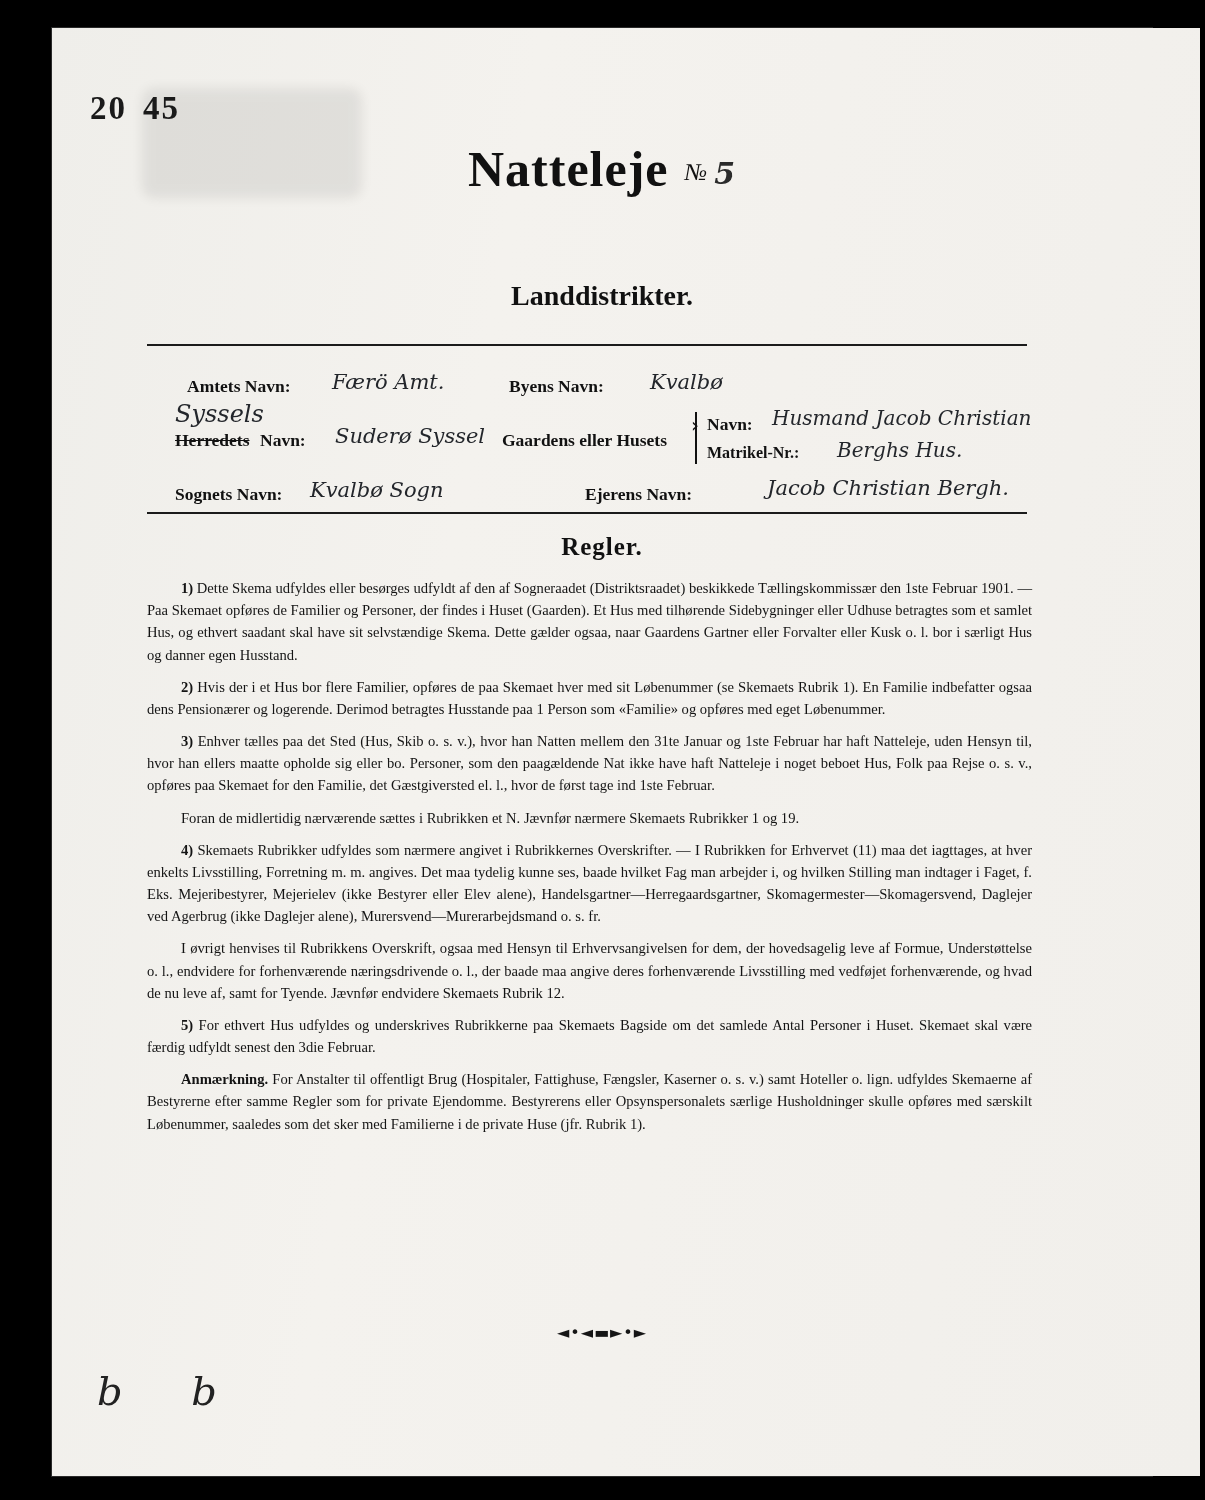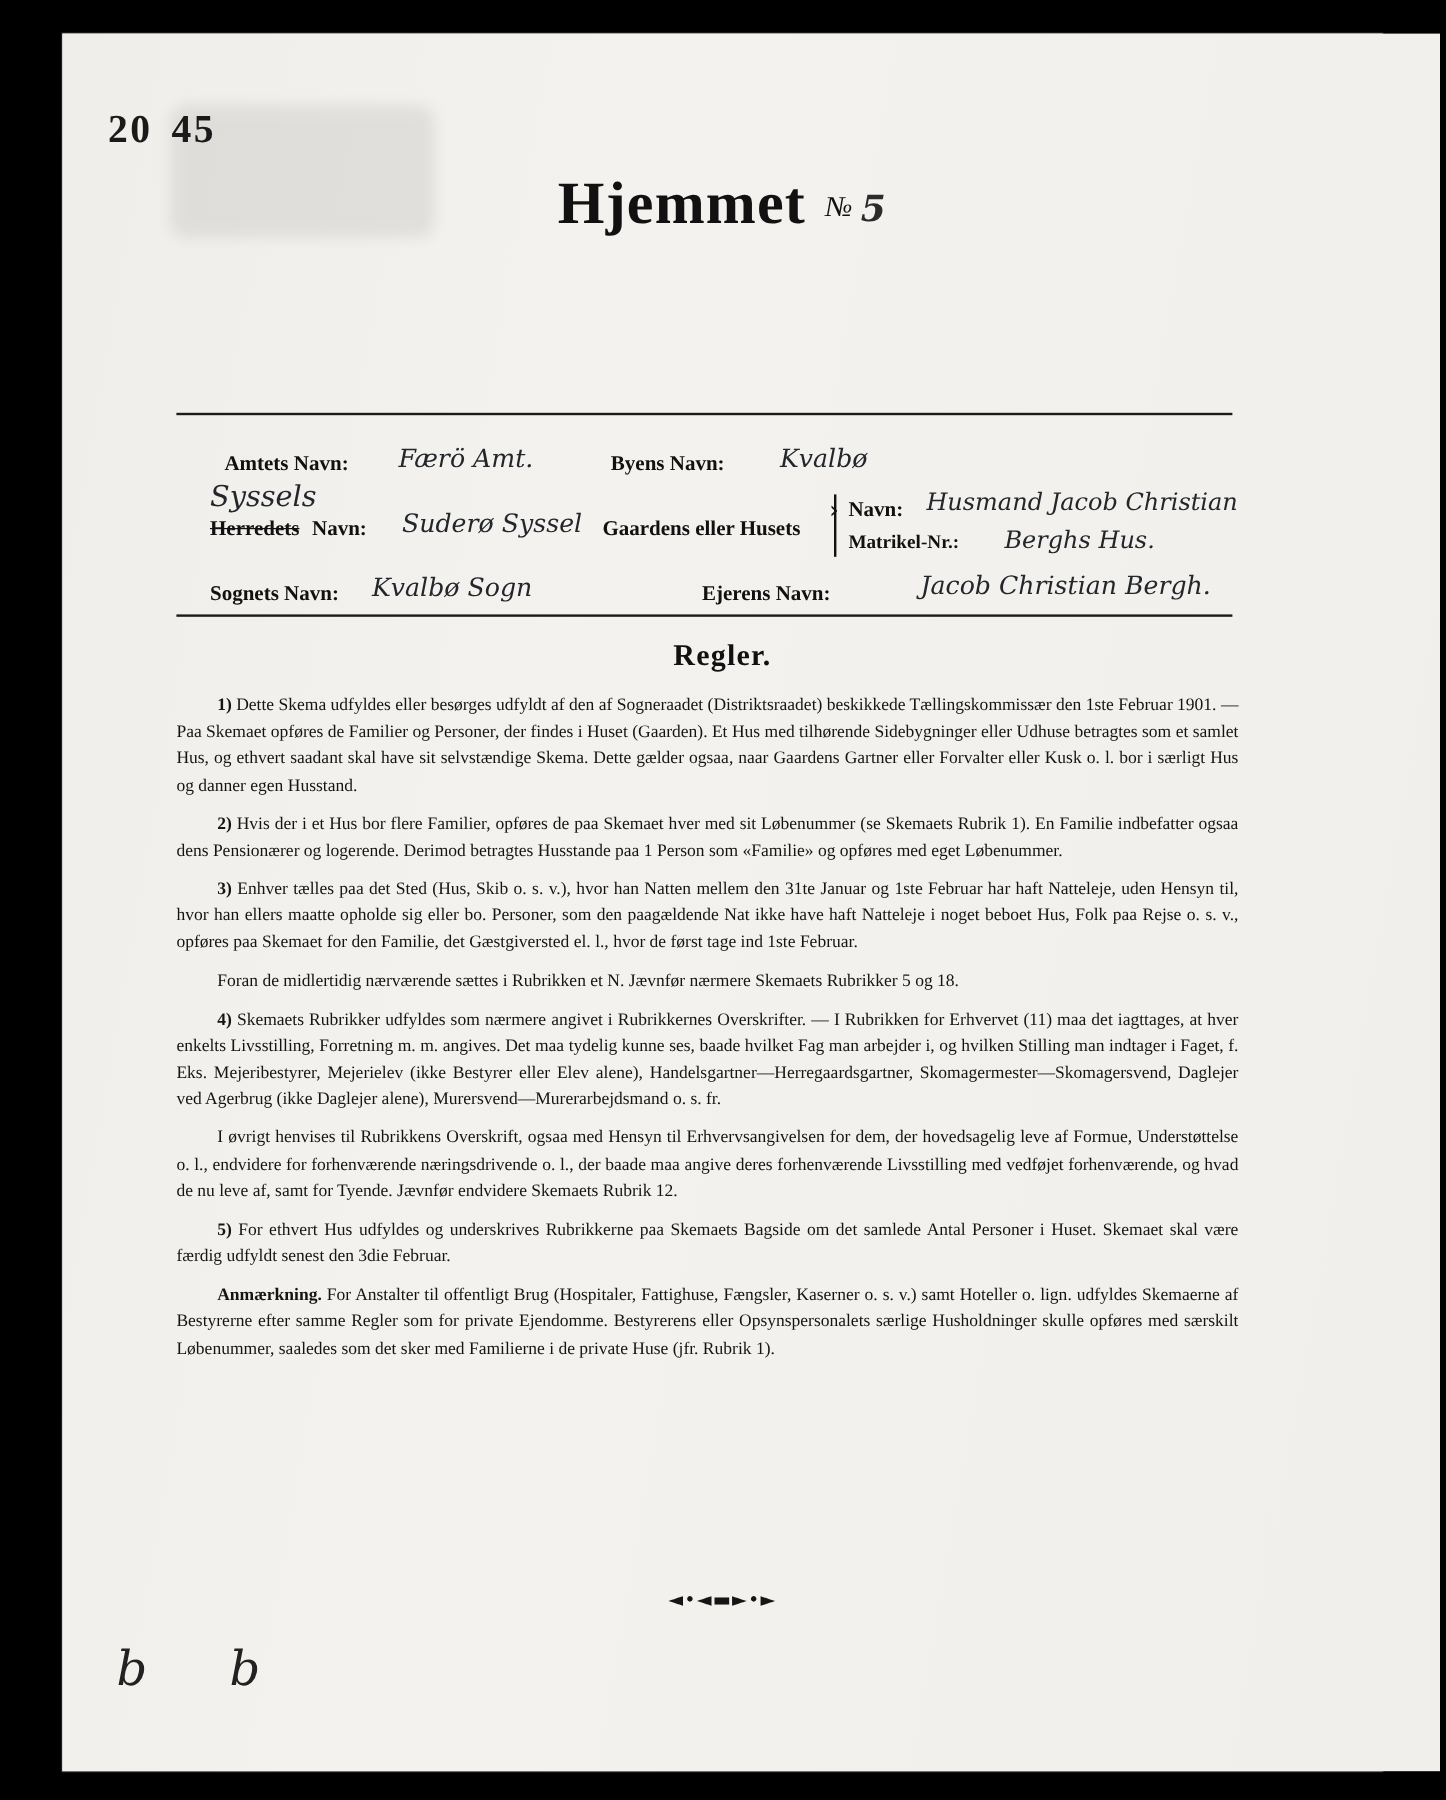--- a/index.html
+++ b/index.html
@@ -214,23 +214,24 @@
 <div class="page">
   <div class="sheet">
 
     <div class="ghost"></div>
 
     <div class="stampnum">
       <span>20</span><span class="second">45</span>
     </div>
 
     <div class="title">
-      <span>Hjemmet</span><span class="no">№</span><span class="num">5</span>
-    </div>
-
+      <span>Natteleje</span><span class="no">№</span><span class="num">5</span>
+    </div>
+
+    <div class="subtitle2">Landdistrikter.</div>
 
     <div class="rule top"></div>
 
     <div class="form">
 
       <div class="lbl" style="left:40px; top:18px;">Amtets Navn:</div>
       <div class="hand" style="left:185px; top:12px; font-size:21px;">Færö Amt.</div>
 
       <div class="hand" style="left:28px; top:42px; font-size:24px;">Syssels</div>
 
@@ -263,21 +264,21 @@
 
     <div class="regler">Regler.</div>
 
     <div class="body">
       <p class="ind"><b>1)</b> <span>Dette Skema udfyldes eller besørges udfyldt af den af Sogneraadet (Distriktsraadet) beskikkede Tællingskommissær den 1ste Februar 1901. — Paa Skemaet opføres de Familier og Personer, der findes i Huset (Gaarden). Et Hus med tilhørende Sidebygninger eller Udhuse betragtes som et samlet Hus, og ethvert saadant skal have sit selvstændige Skema. Dette gælder ogsaa, naar Gaardens Gartner eller Forvalter eller Kusk o. l. bor i særligt Hus og danner egen Husstand.</span></p>
 
       <p class="ind"><b>2)</b> <span>Hvis der i et Hus bor flere Familier, opføres de paa Skemaet hver med sit Løbenummer (se Skemaets Rubrik 1). En Familie indbefatter ogsaa dens Pensionærer og logerende. Derimod betragtes Husstande paa 1 Person som «Familie» og opføres med eget Løbenummer.</span></p>
 
       <p class="ind tight"><b>3)</b> <span>Enhver tælles paa det Sted (Hus, Skib o. s. v.), hvor han Natten mellem den 31te Januar og 1ste Februar har haft Natteleje, uden Hensyn til, hvor han ellers maatte opholde sig eller bo. Personer, som den paagældende Nat ikke have haft Natteleje i noget beboet Hus, Folk paa Rejse o. s. v., opføres paa Skemaet for den Familie, det Gæstgiversted el. l., hvor de først tage ind 1ste Februar.</span></p>
 
-      <p class="ind tight"><span>Foran de midlertidig nærværende sættes i Rubrikken et N. Jævnfør nærmere Skemaets Rubrikker 5 og 18.</span></p>
+      <p class="ind tight"><span>Foran de midlertidig nærværende sættes i Rubrikken et N. Jævnfør nærmere Skemaets Rubrikker 1 og 19.</span></p>
 
 
       <p class="ind tight"><b>4)</b> <span>Skemaets Rubrikker udfyldes som nærmere angivet i Rubrikkernes Overskrifter. — I Rubrikken for Erhvervet (11) maa det iagttages, at hver enkelts Livsstilling, Forretning m. m. angives. Det maa tydelig kunne ses, baade hvilket Fag man arbejder i, og hvilken Stilling man indtager i Faget, f. Eks. Mejeribestyrer, Mejerielev (ikke Bestyrer eller Elev alene), Handelsgartner—Herregaardsgartner, Skomagermester—Skomagersvend, Daglejer ved Agerbrug (ikke Daglejer alene), Murersvend—Murerarbejdsmand o. s. fr.</span></p>
 
       <p class="ind"><span>I øvrigt henvises til Rubrikkens Overskrift, ogsaa med Hensyn til Erhvervsangivelsen for dem, der hovedsagelig leve af Formue, Understøttelse o. l., endvidere for forhenværende næringsdrivende o. l., der baade maa angive deres forhenværende Livsstilling med vedføjet forhenværende, og hvad de nu leve af, samt for Tyende. Jævnfør endvidere Skemaets Rubrik 12.</span></p>
 
       <p class="ind"><b>5)</b> <span>For ethvert Hus udfyldes og underskrives Rubrikkerne paa Skemaets Bagside om det samlede Antal Personer i Huset. Skemaet skal være færdig udfyldt senest den 3die Februar.</span></p>
 
       <p class="ind"><b>Anmærkning.</b> <span>For Anstalter til offentligt Brug (Hospitaler, Fattighuse, Fængsler, Kaserner o. s. v.) samt Hoteller o. lign. udfyldes Skemaerne af Bestyrerne efter samme Regler som for private Ejendomme. Bestyrerens eller Opsynspersonalets særlige Husholdninger skulle opføres med særskilt Løbenummer, saaledes som det sker med Familierne i de private Huse (jfr. Rubrik 1).</span></p>
     </div>

